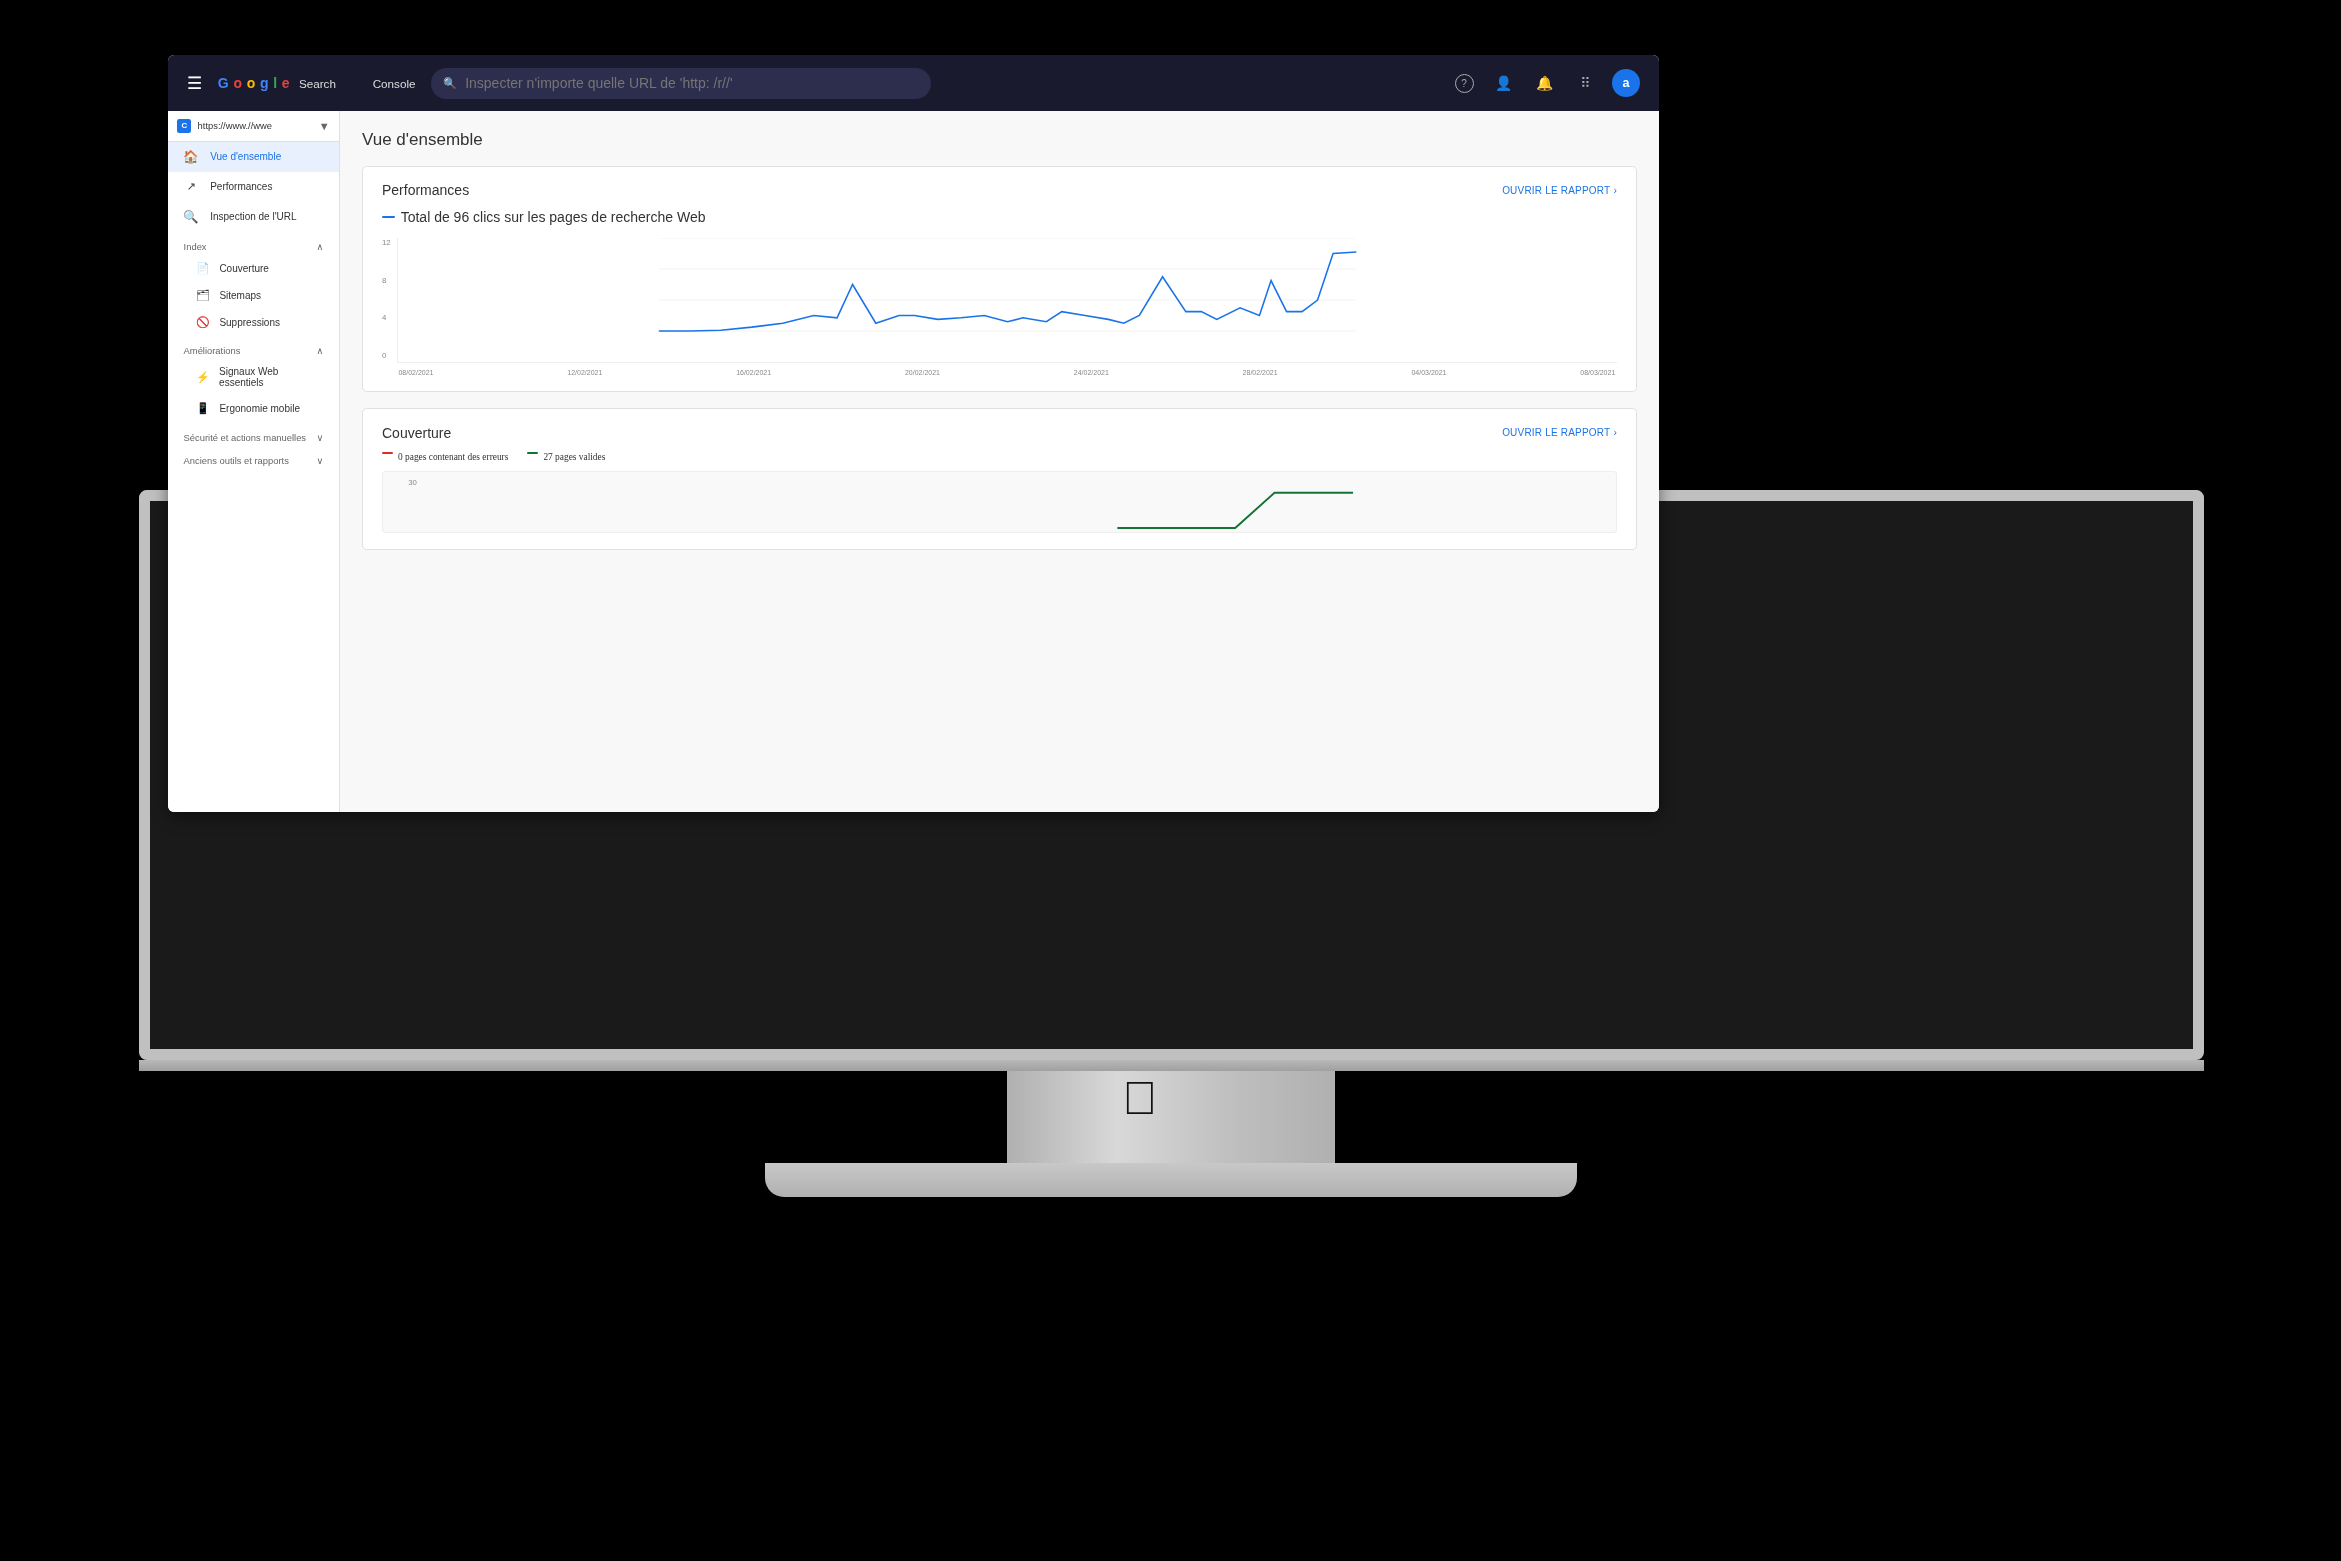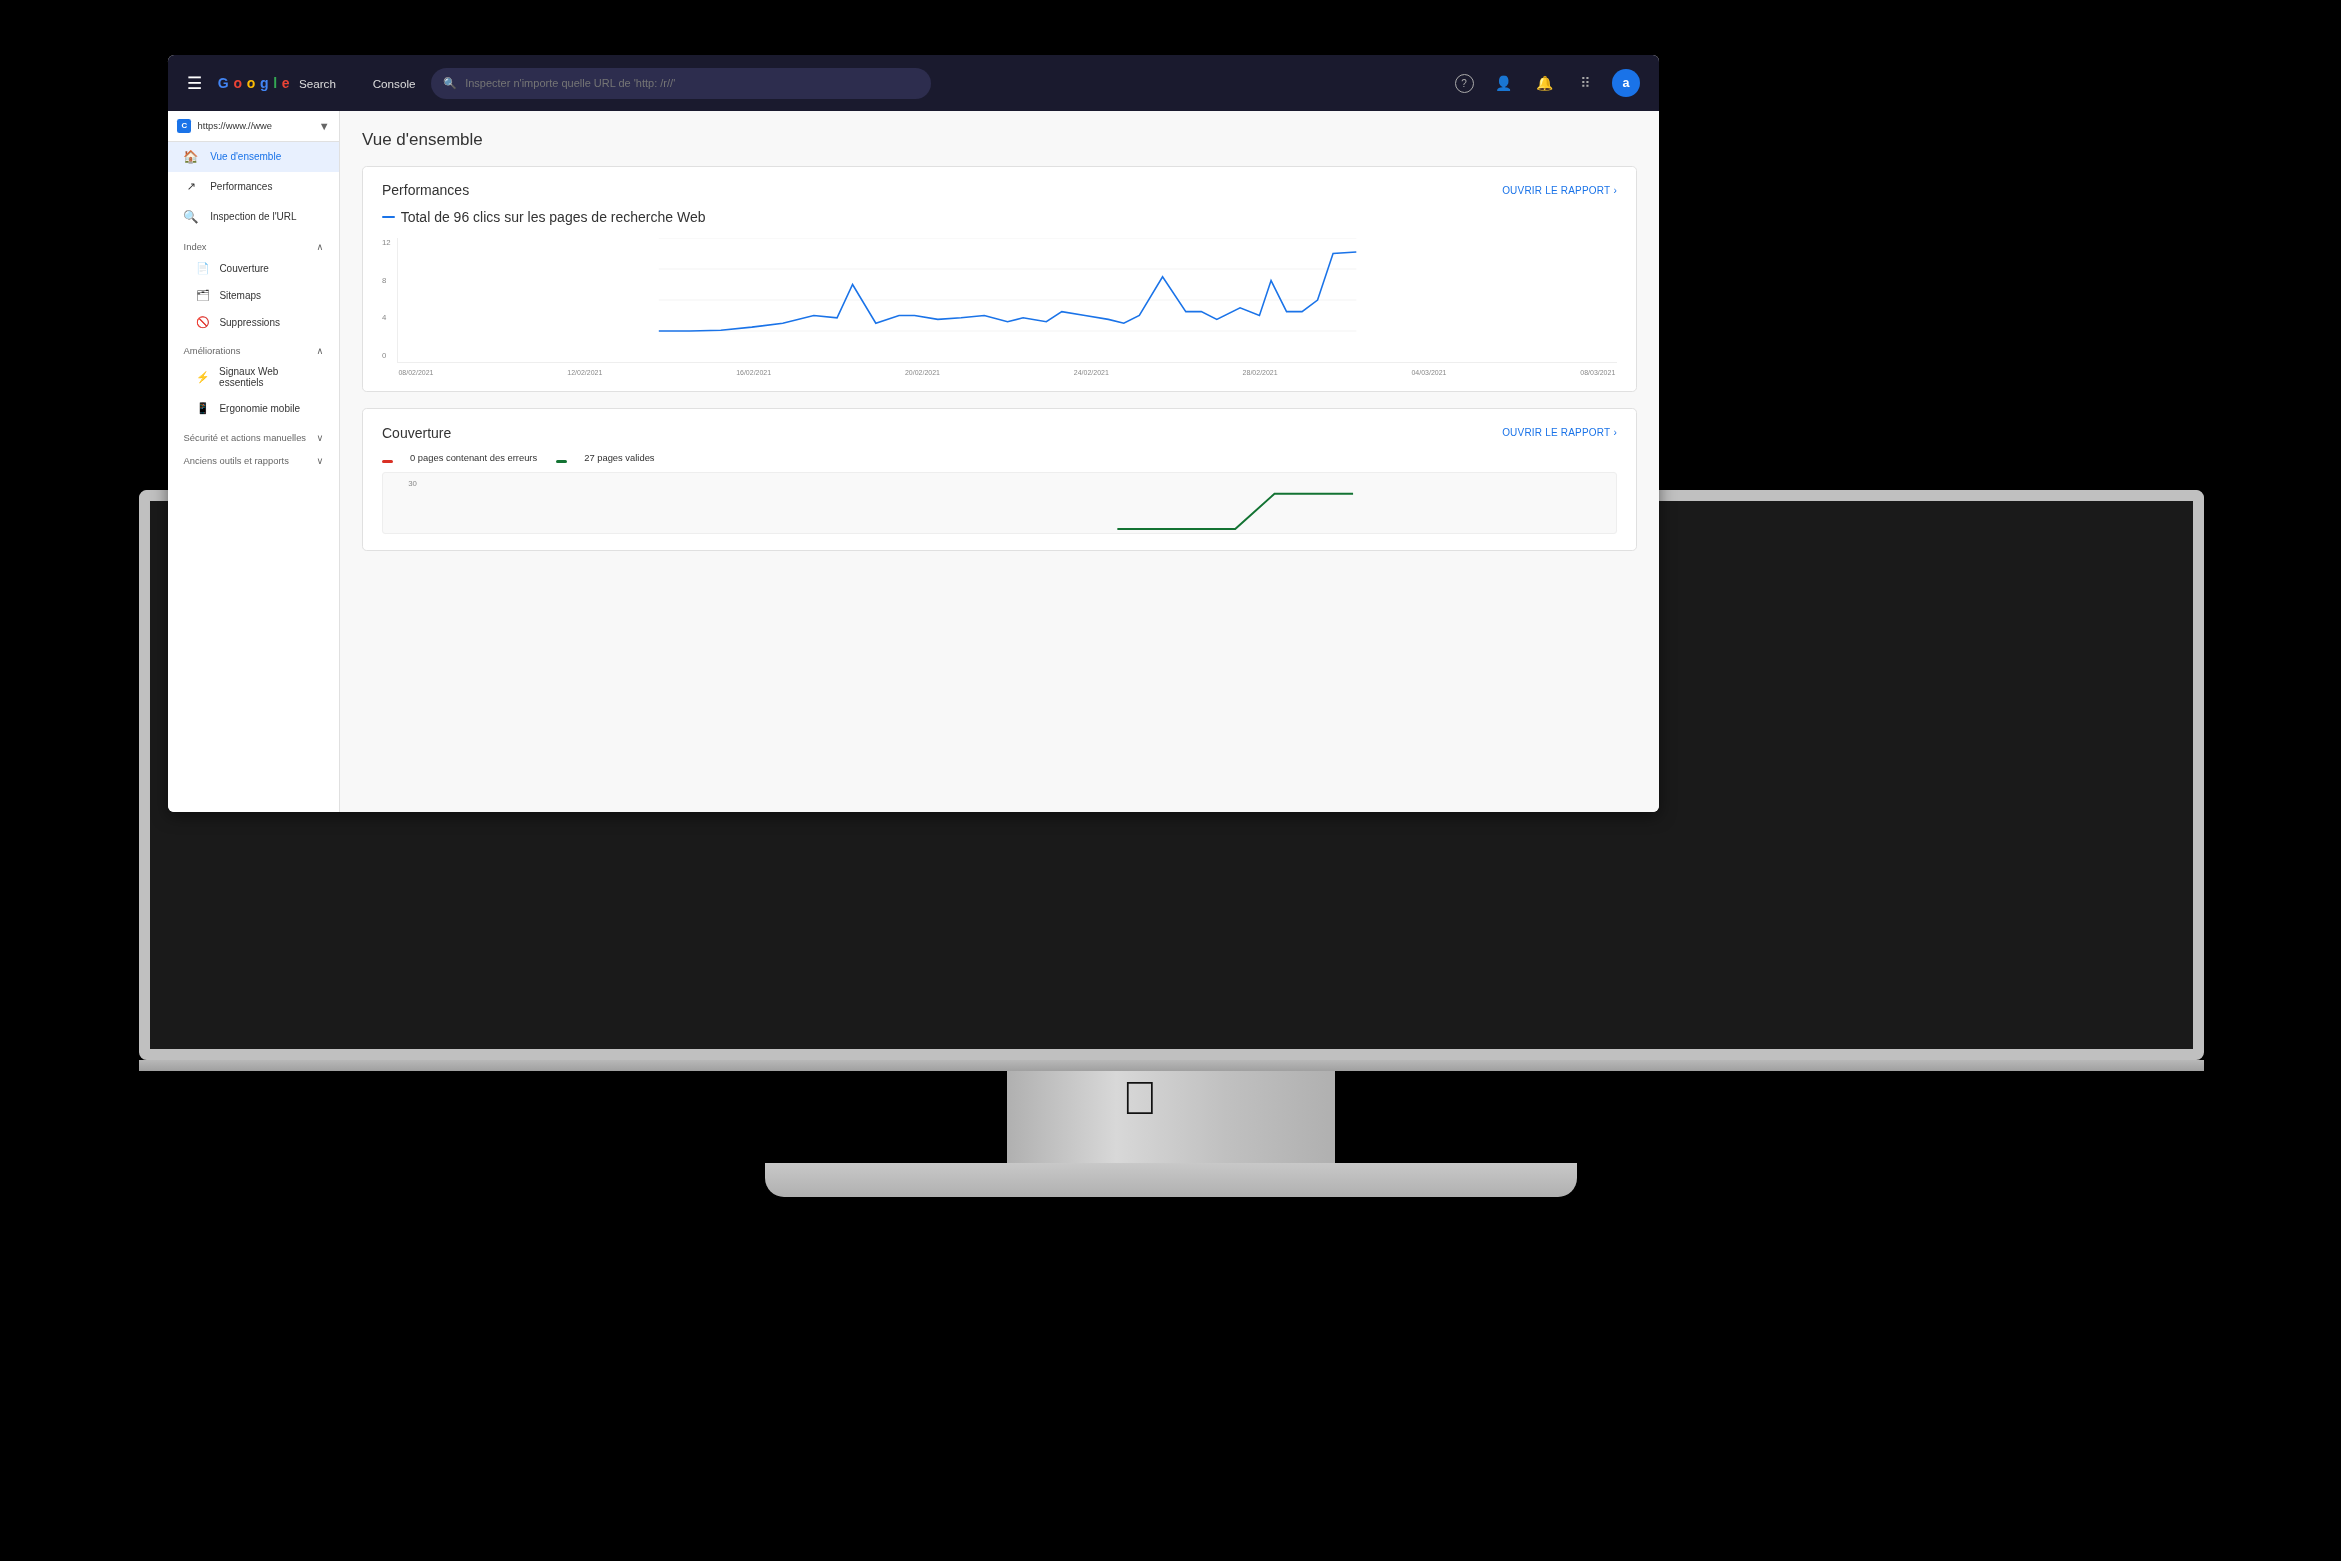--- a/index.html
+++ b/index.html
@@ -244,24 +244,25 @@
     }
 
     
     .coverage-legends {
       display: flex;
       gap: 19px;
       margin-bottom: 9.4px;
     }
     .coverage-legend {
       display: flex;
-      align-items: flex-end;
-      gap: 17px;
+      align-items: flex-start;
+      gap: 5px;
       font-size: 9.4px;
       color: #333;
+      font-family: Liberation Serif, serif;
     }
     .cov-dot {
       width: 11px;
       height: 2.3px;
       border-radius: 1.6px;
     }
 
     
     .main-content::-webkit-scrollbar { width: 4.7px; }
     .main-content::-webkit-scrollbar-track { background: #f0f0f0; }
@@ -293,21 +294,21 @@
         <span style="font-size:14px;font-weight:bold;color:#ea4335;">o</span>
         <span style="font-size:14px;font-weight:bold;color:#fbbc04;">o</span>
         <span style="font-size:14px;font-weight:bold;color:#4285f4;">g</span>
         <span style="font-size:14px;font-weight:bold;color:#34a853;">l</span>
         <span style="font-size:14px;font-weight:bold;color:#ea4335;">e</span>
       <span style="font-size:11.7px;color:#ddd;margin-left:4.7px;">Search</span>
       <span style="font-size:11.7px;color:#ddd;margin-left:32px;">Console</span>
     </div>
     <div class="topbar-search">
       <span style="color:#aaa;font-size:11px;">🔍</span>
-      <input type="text" style="background: transparent; border: none; outline: none; color: rgb(170, 170, 170); font-size: 11px; width: 100%;" placeholder="Inspecter n'importe quelle URL de 'http: /r//'">
+      <input type="text" style="background: transparent; border: none; outline: none; color: rgb(170, 170, 170); font-size: 14px; width: 100%;" placeholder="Inspecter n'importe quelle URL de 'http: /r//'">
     </div>
     <div class="topbar-icons">
       <div class="topbar-icon-btn" title="Aide">
         <span style="width:19px;height:19px;border:1.6px solid #aaa;border-radius:50%;display:flex;align-items:center;justify-content:center;font-size:10px;color:#aaa;">?</span>
       </div>
       <div class="topbar-icon-btn">
         <span style="font-size:14px;color:#aaa;">👤</span>
       </div>
       <div class="topbar-icon-btn">
         <span style="font-size:14px;color:#aaa;">🔔</span>

